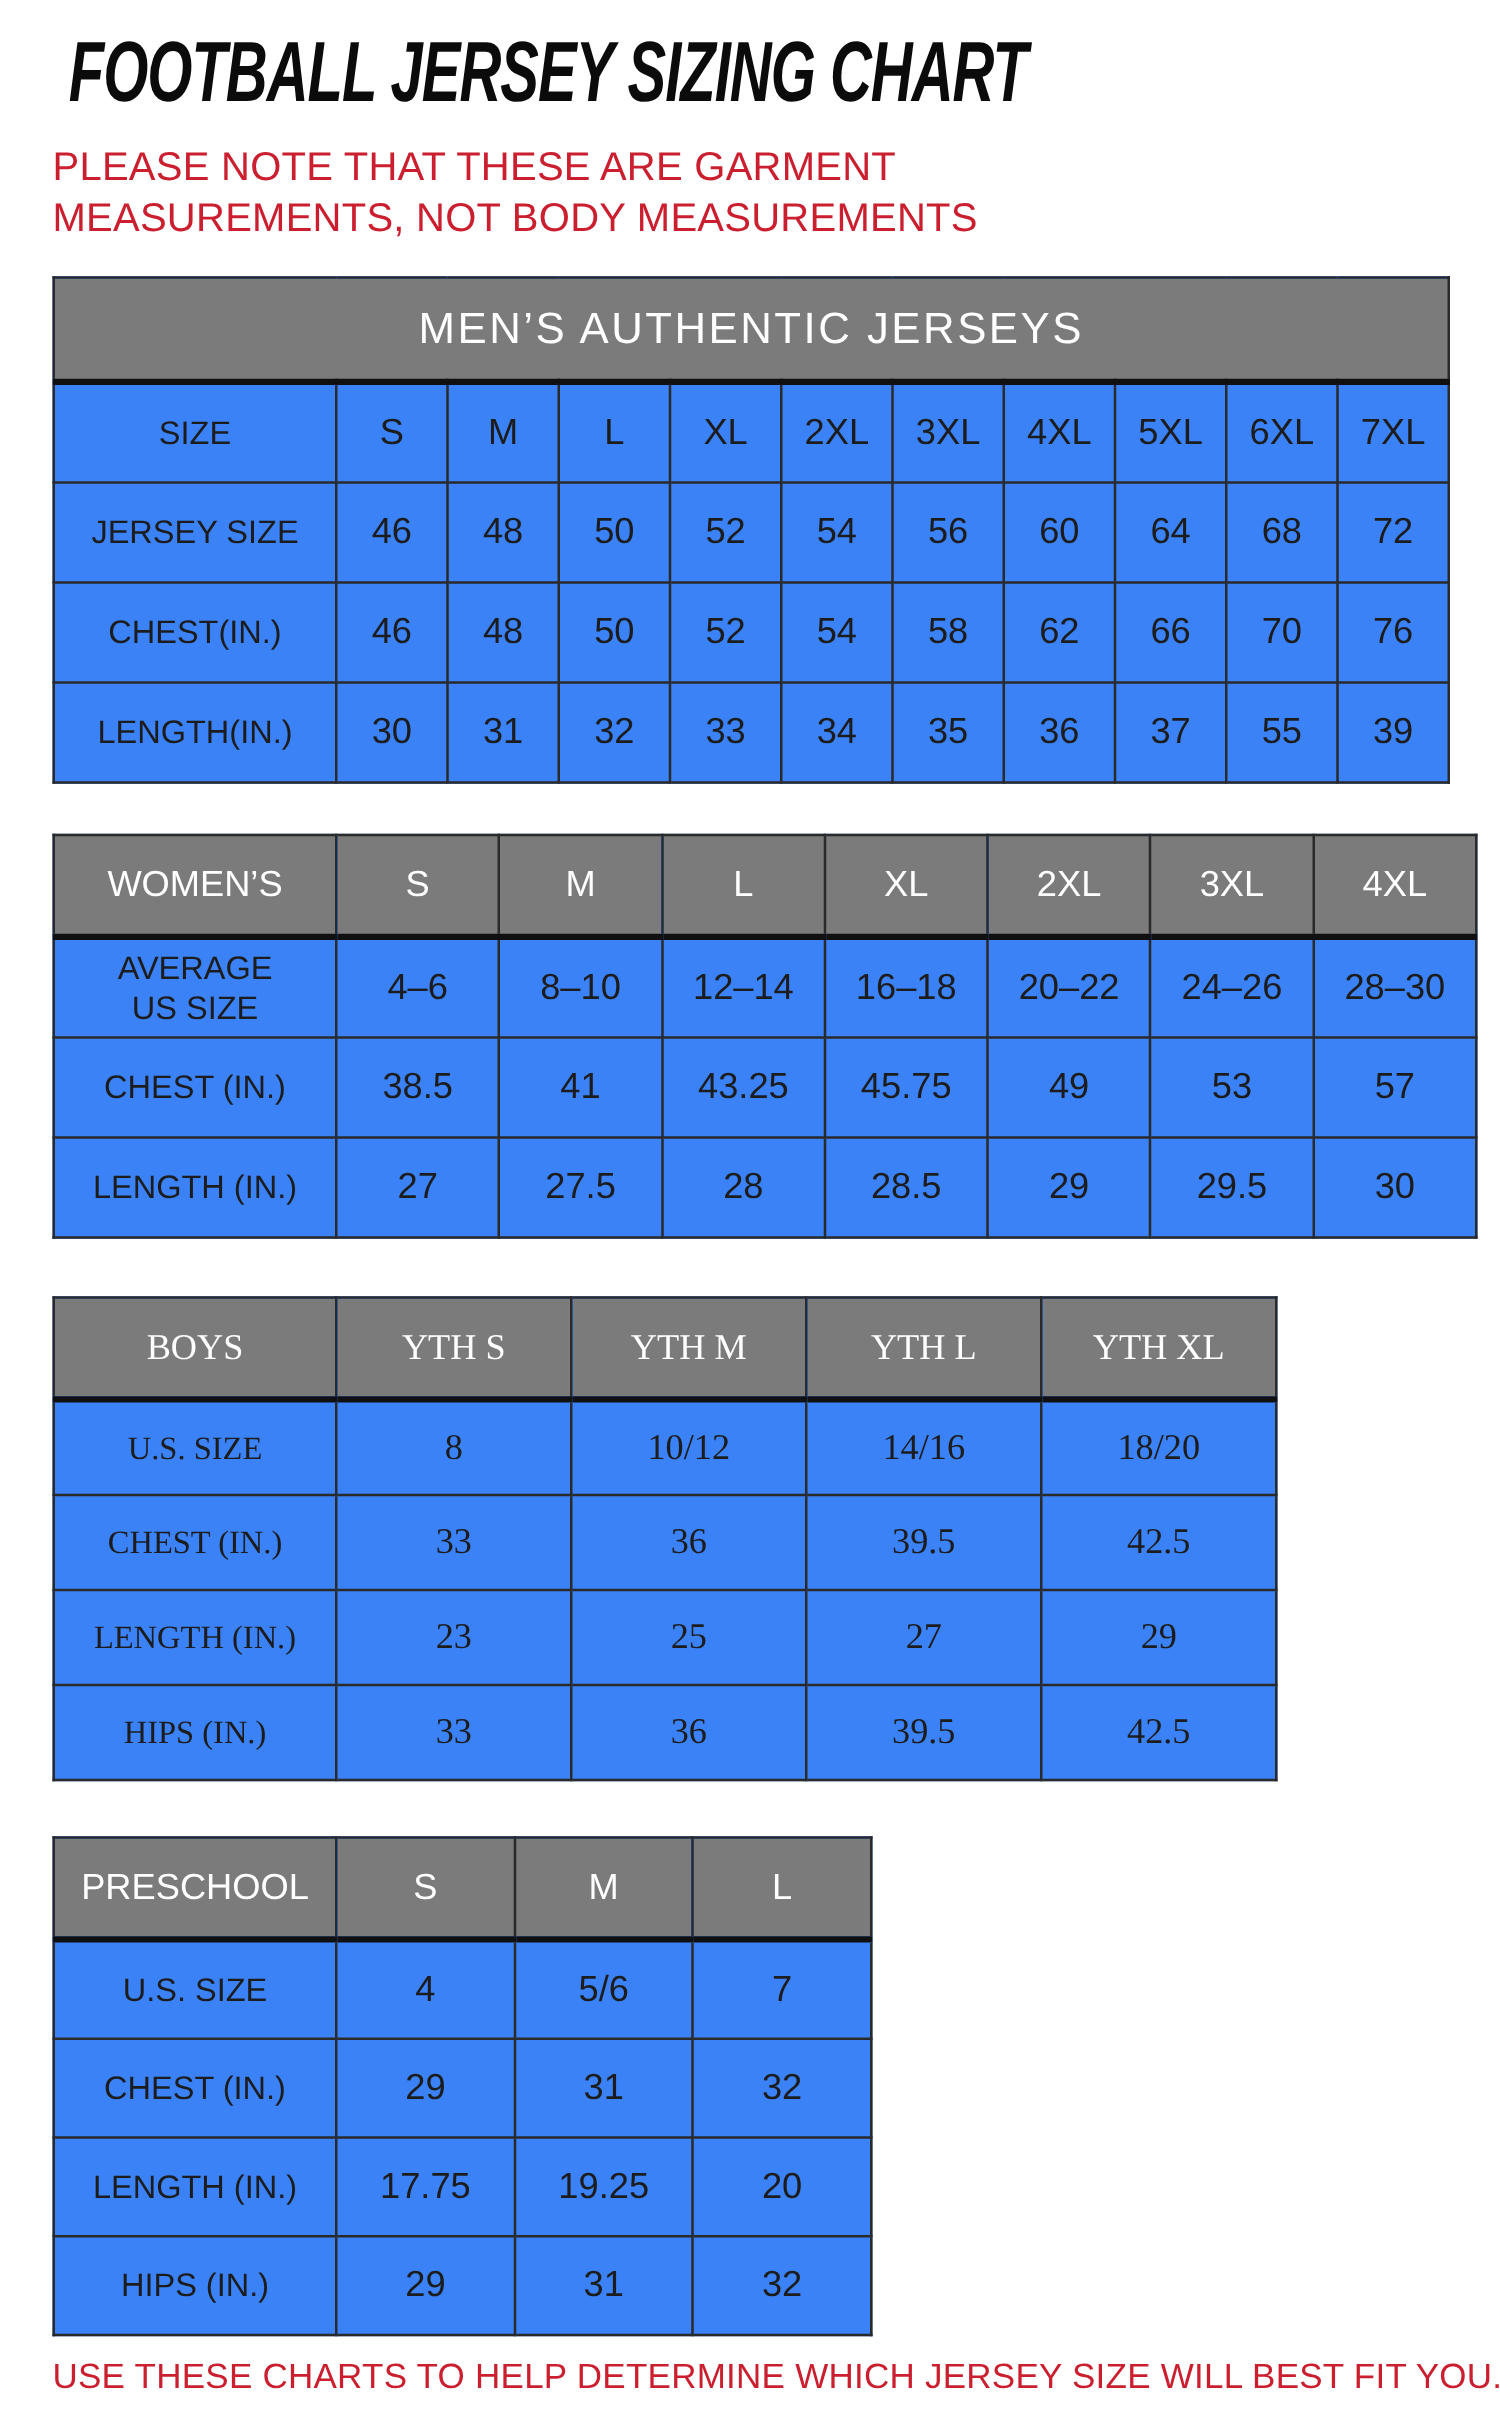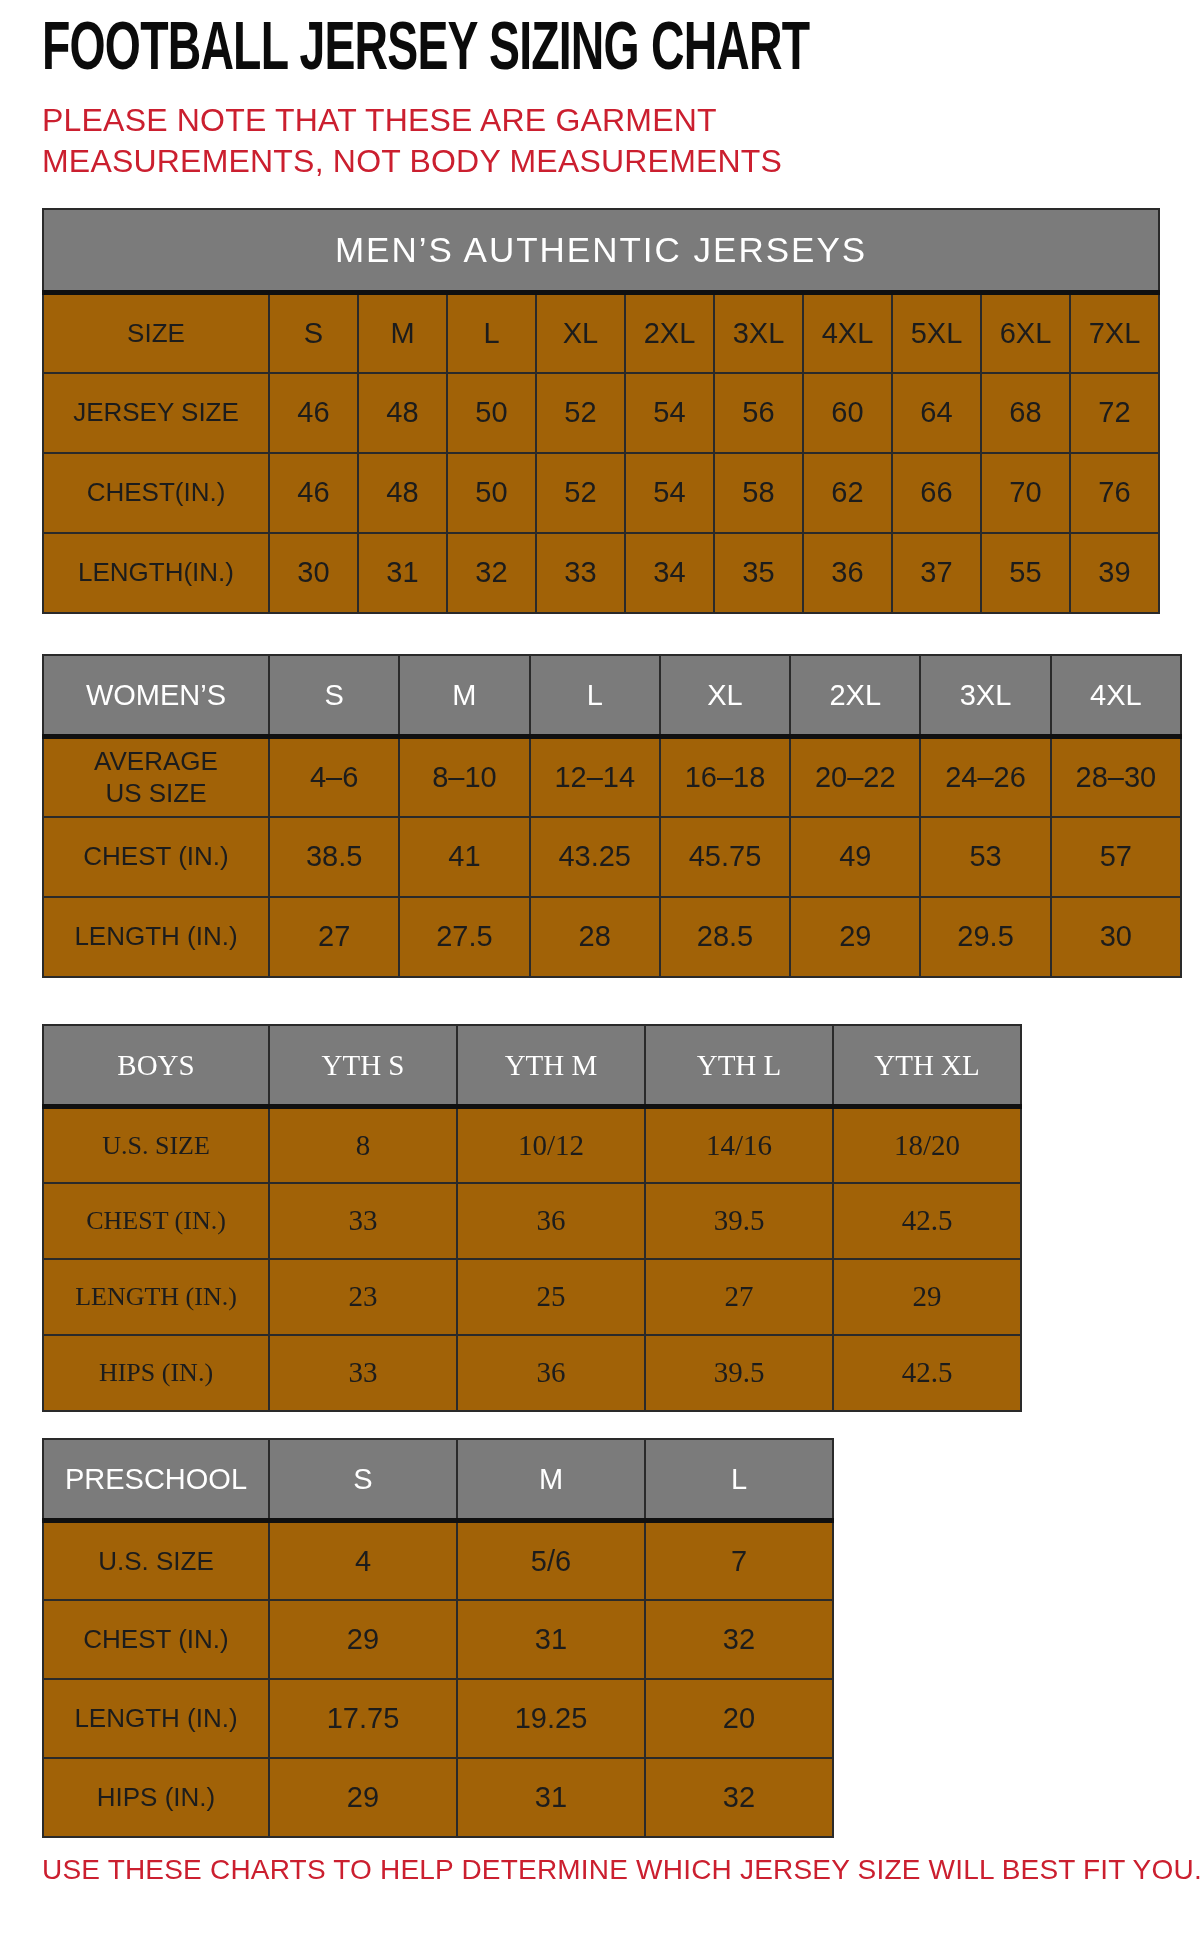--- a/index.html
+++ b/index.html
@@ -10,41 +10,41 @@
   }
   *{box-sizing:border-box;margin:0;padding:0;}
   html,body{background:#ffffff;}
   body{
     width:1200px;min-height:1942px;
     font-family:"Liberation Sans",sans-serif;
     color:var(--text);
   }
   .page{padding:16px 0 0 42px;}
 
-  h1{margin:0;height:70px;overflow:visible;}
+  h1{margin:13px;height:70px;overflow:visible;font-style:italic;}
   .title-inner{
     display:inline-block;
     font-size:58px;font-weight:bold;line-height:1.1;
     letter-spacing:-1px;white-space:nowrap;
     transform:scale(0.80,1.18);transform-origin:0 70%;
     color:#0b0b0b;
   }
 
   .note{
     margin:14px 0 0 0;
     color:var(--red);
     font-size:32px;line-height:1.28;
     max-width:920px;
     letter-spacing:0.2px;
   }
 
   table.tbl{
     border-collapse:collapse;
     table-layout:fixed;
-    background:#a16207;
+    background:#3b82f6;
   }
   .tbl td{
     border:2px solid var(--border);
     text-align:center;vertical-align:middle;
     font-size:29px;color:var(--text);
     height:80px;padding:0 4px;
     overflow:hidden;
   }
   .tbl td.lbl{
     font-size:26px;
@@ -65,21 +65,21 @@
     letter-spacing:2px;
     height:84px;
     border-bottom:5px solid #101010;
   }
   col.c0{width:226px;}
 
   .tbl-mens{width:1118px;margin-top:26px;}
   .tbl-womens{width:1140px;margin-top:40px;}
   .tbl-boys{width:980px;margin-top:46px;}
   .tbl-boys td{height:76px;font-family:Liberation Serif, serif;}
-  .tbl-preschool{width:792px;margin-top:26px;}
+  .tbl-preschool{width:656px;margin-top:44px;}
   .tbl-preschool td{height:79px;}
   .tbl-boys tr.hdr td,.tbl-preschool tr.hdr td{height:82px;}
 
   .footer{
     margin:16px 0 0 0;
     color:var(--red);
     font-size:28px;
     white-space:nowrap;
     letter-spacing:0.2px;
   }

